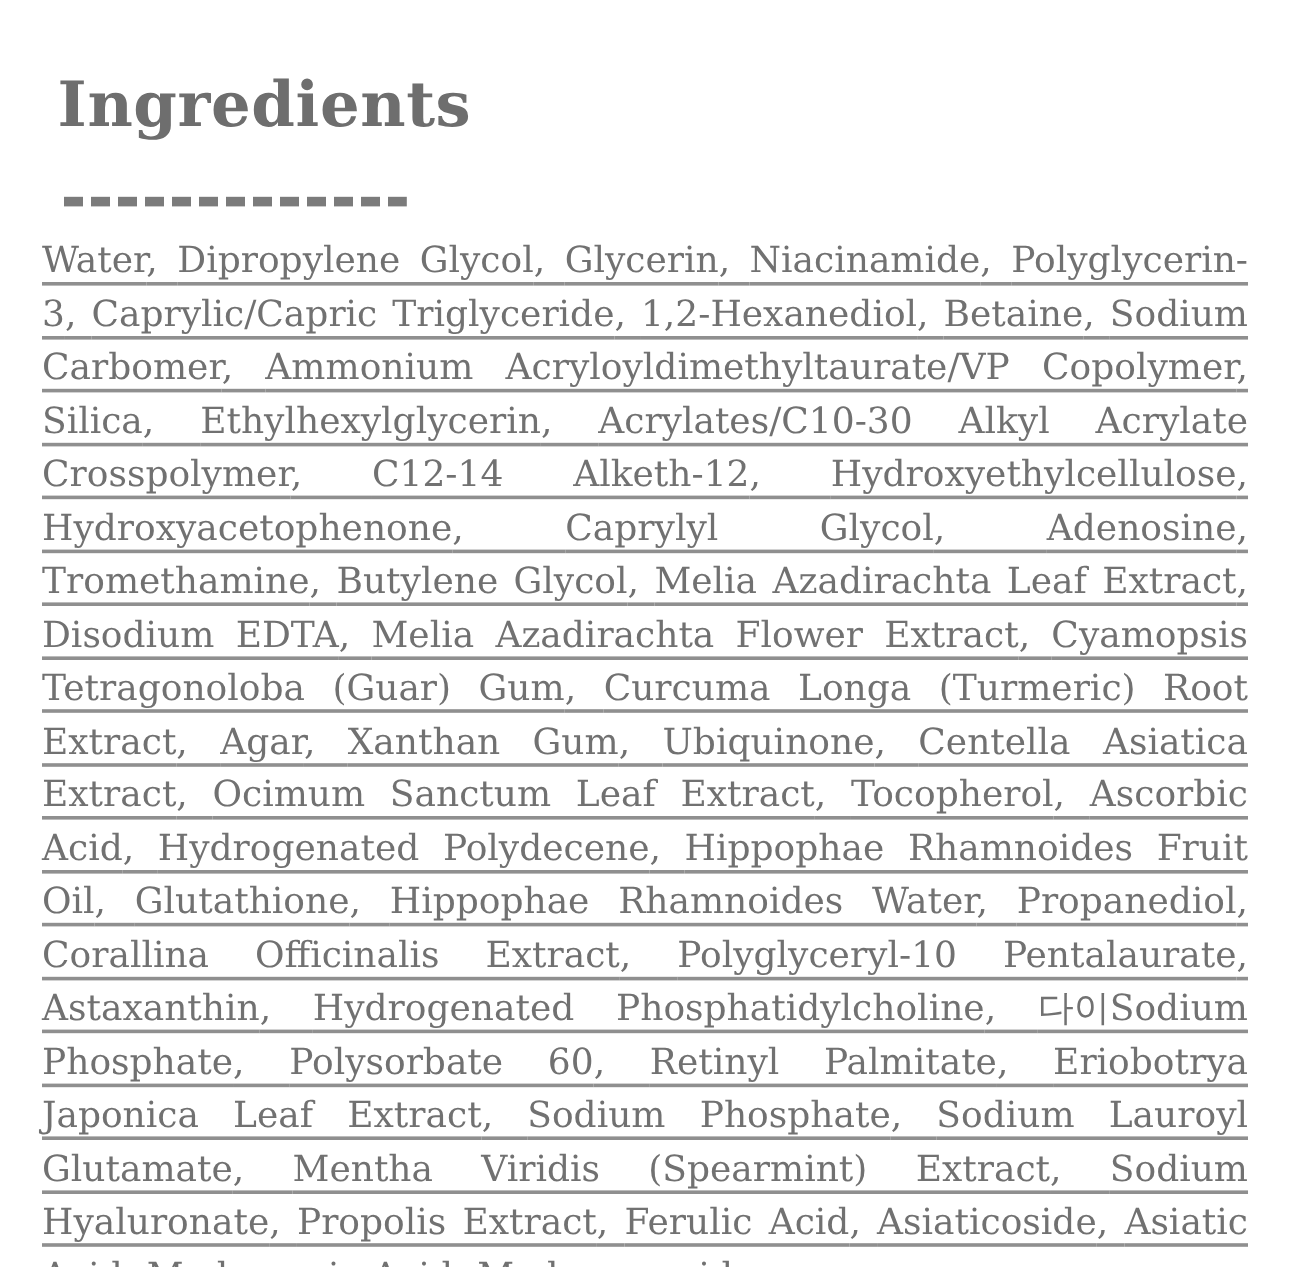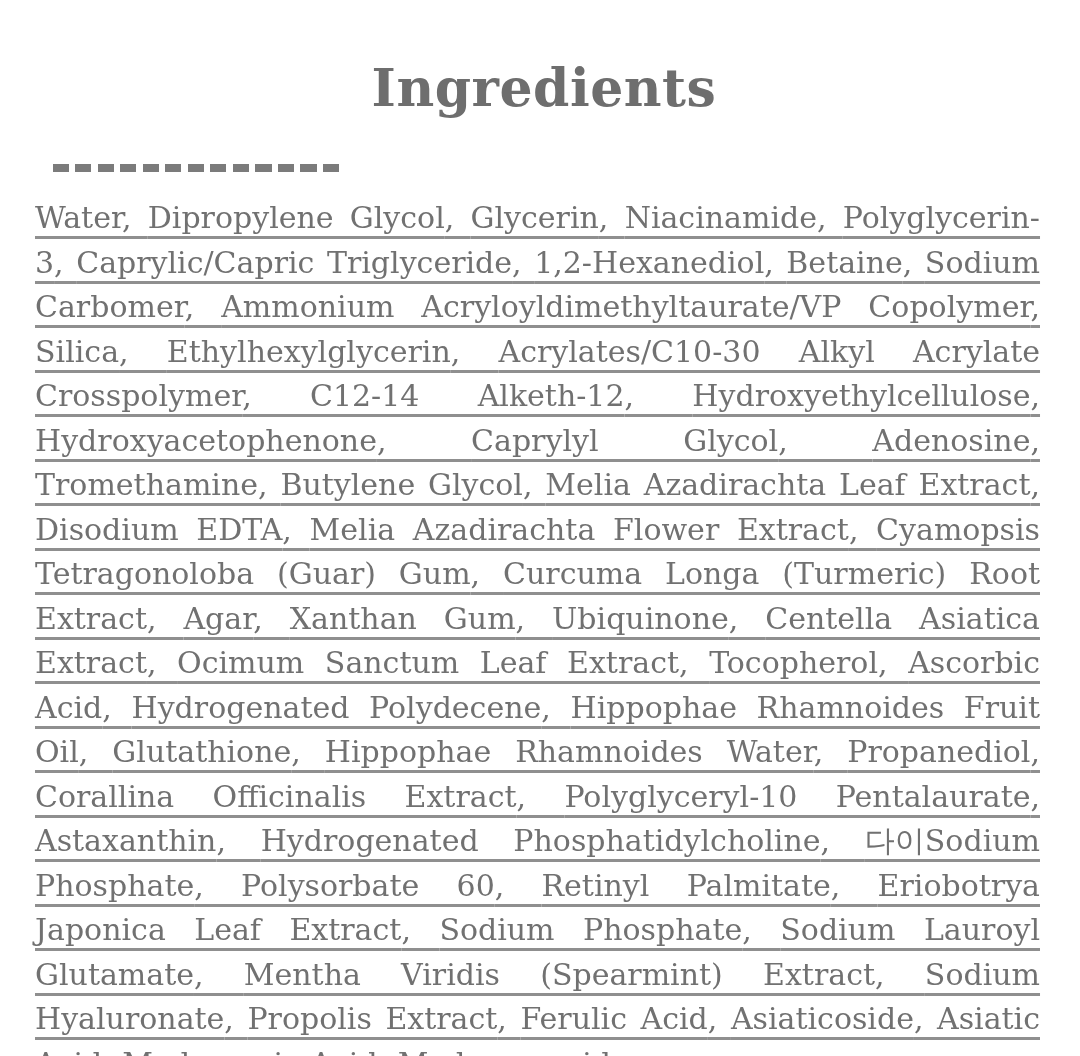--- a/index.html
+++ b/index.html
@@ -19,21 +19,20 @@
     background: #ffffff;
   }
   .page-title {
     margin: 0 0 0 13px;
     font-size: 52px;
     line-height: 1.08;
     font-weight: 700;
     letter-spacing: 0.5px;
     color: #6e6e6e;
     font-family: "DejaVu Serif", "Liberation Serif", serif;
-    text-align: center;
   }
   .dashed-divider {
     width: 286px;
     height: 8px;
     margin: 48px 0 0 18px;
     background: repeating-linear-gradient(
       to right,
       #7b7b7b 0px, #7b7b7b 16px,
       transparent 16px, transparent 22.5px
     );

